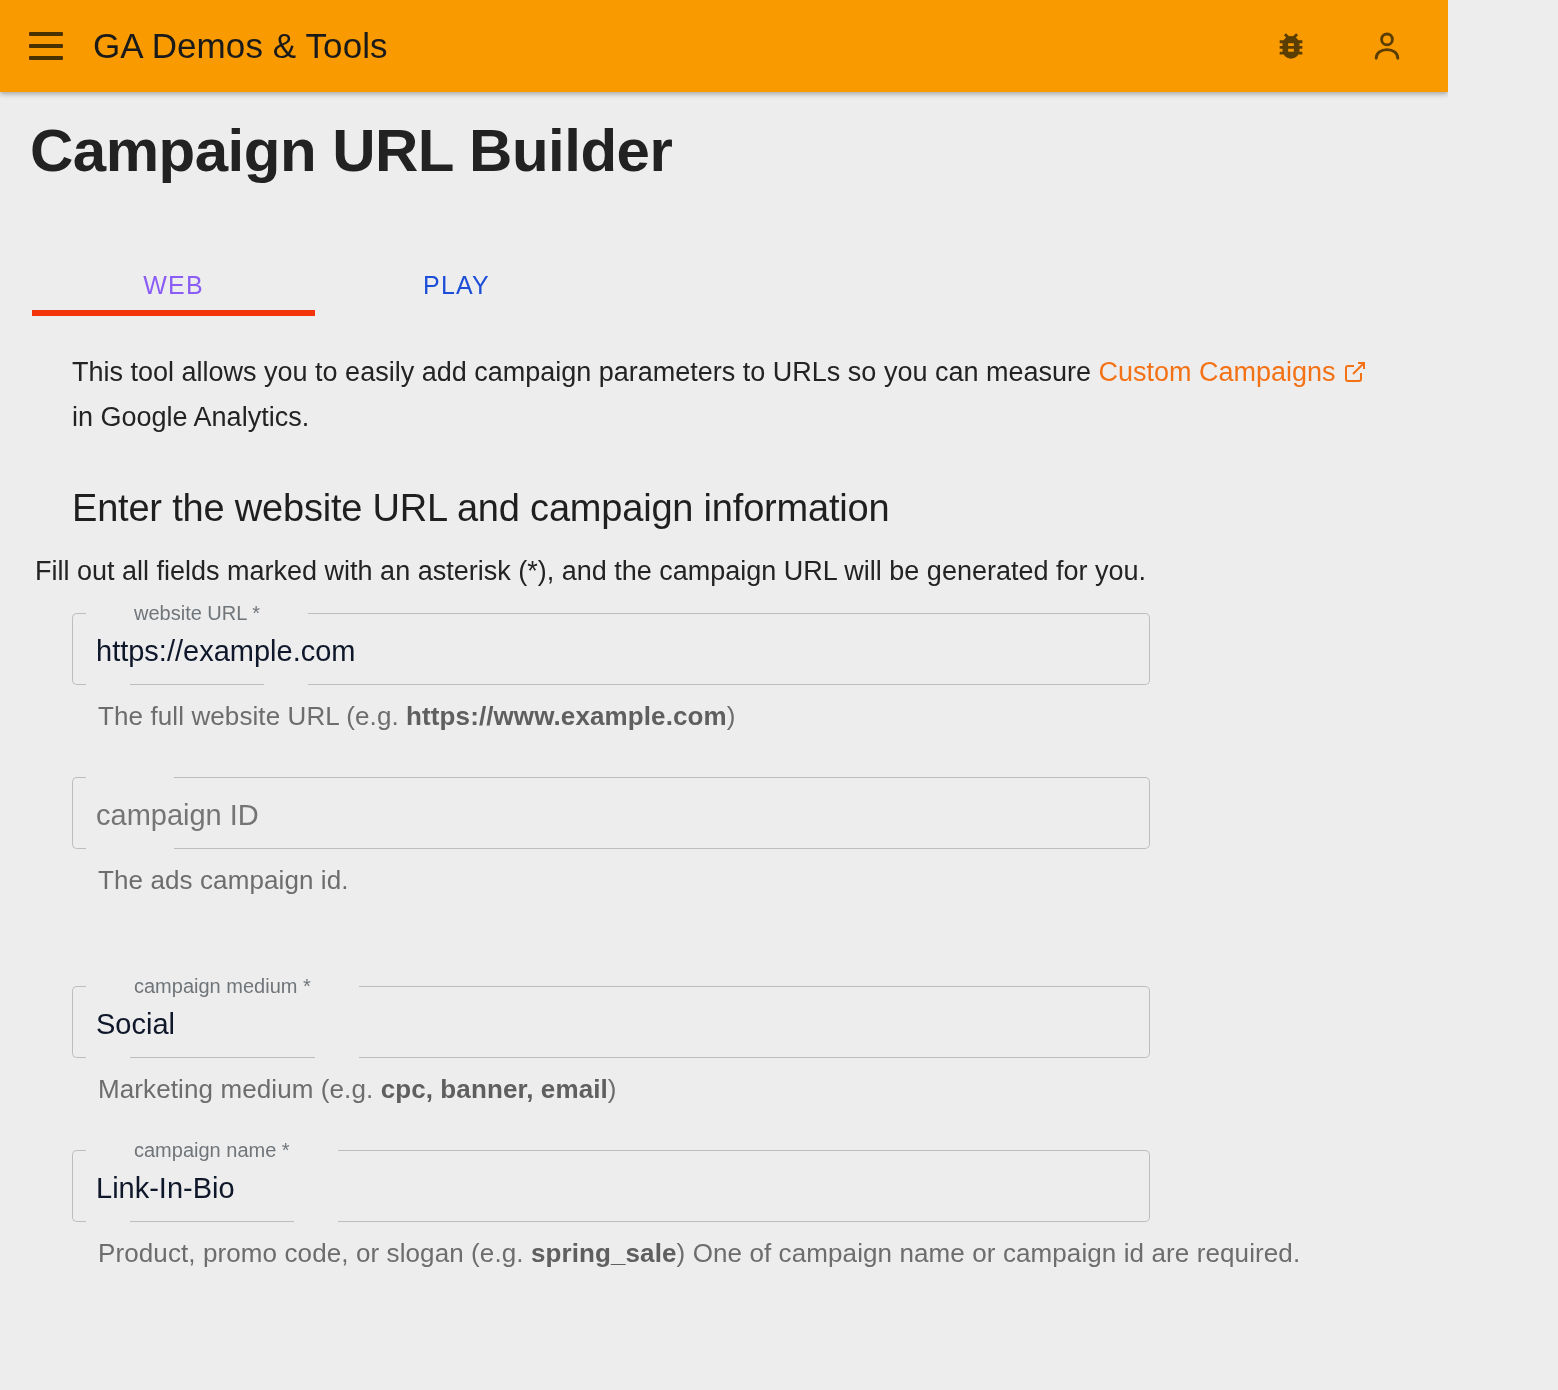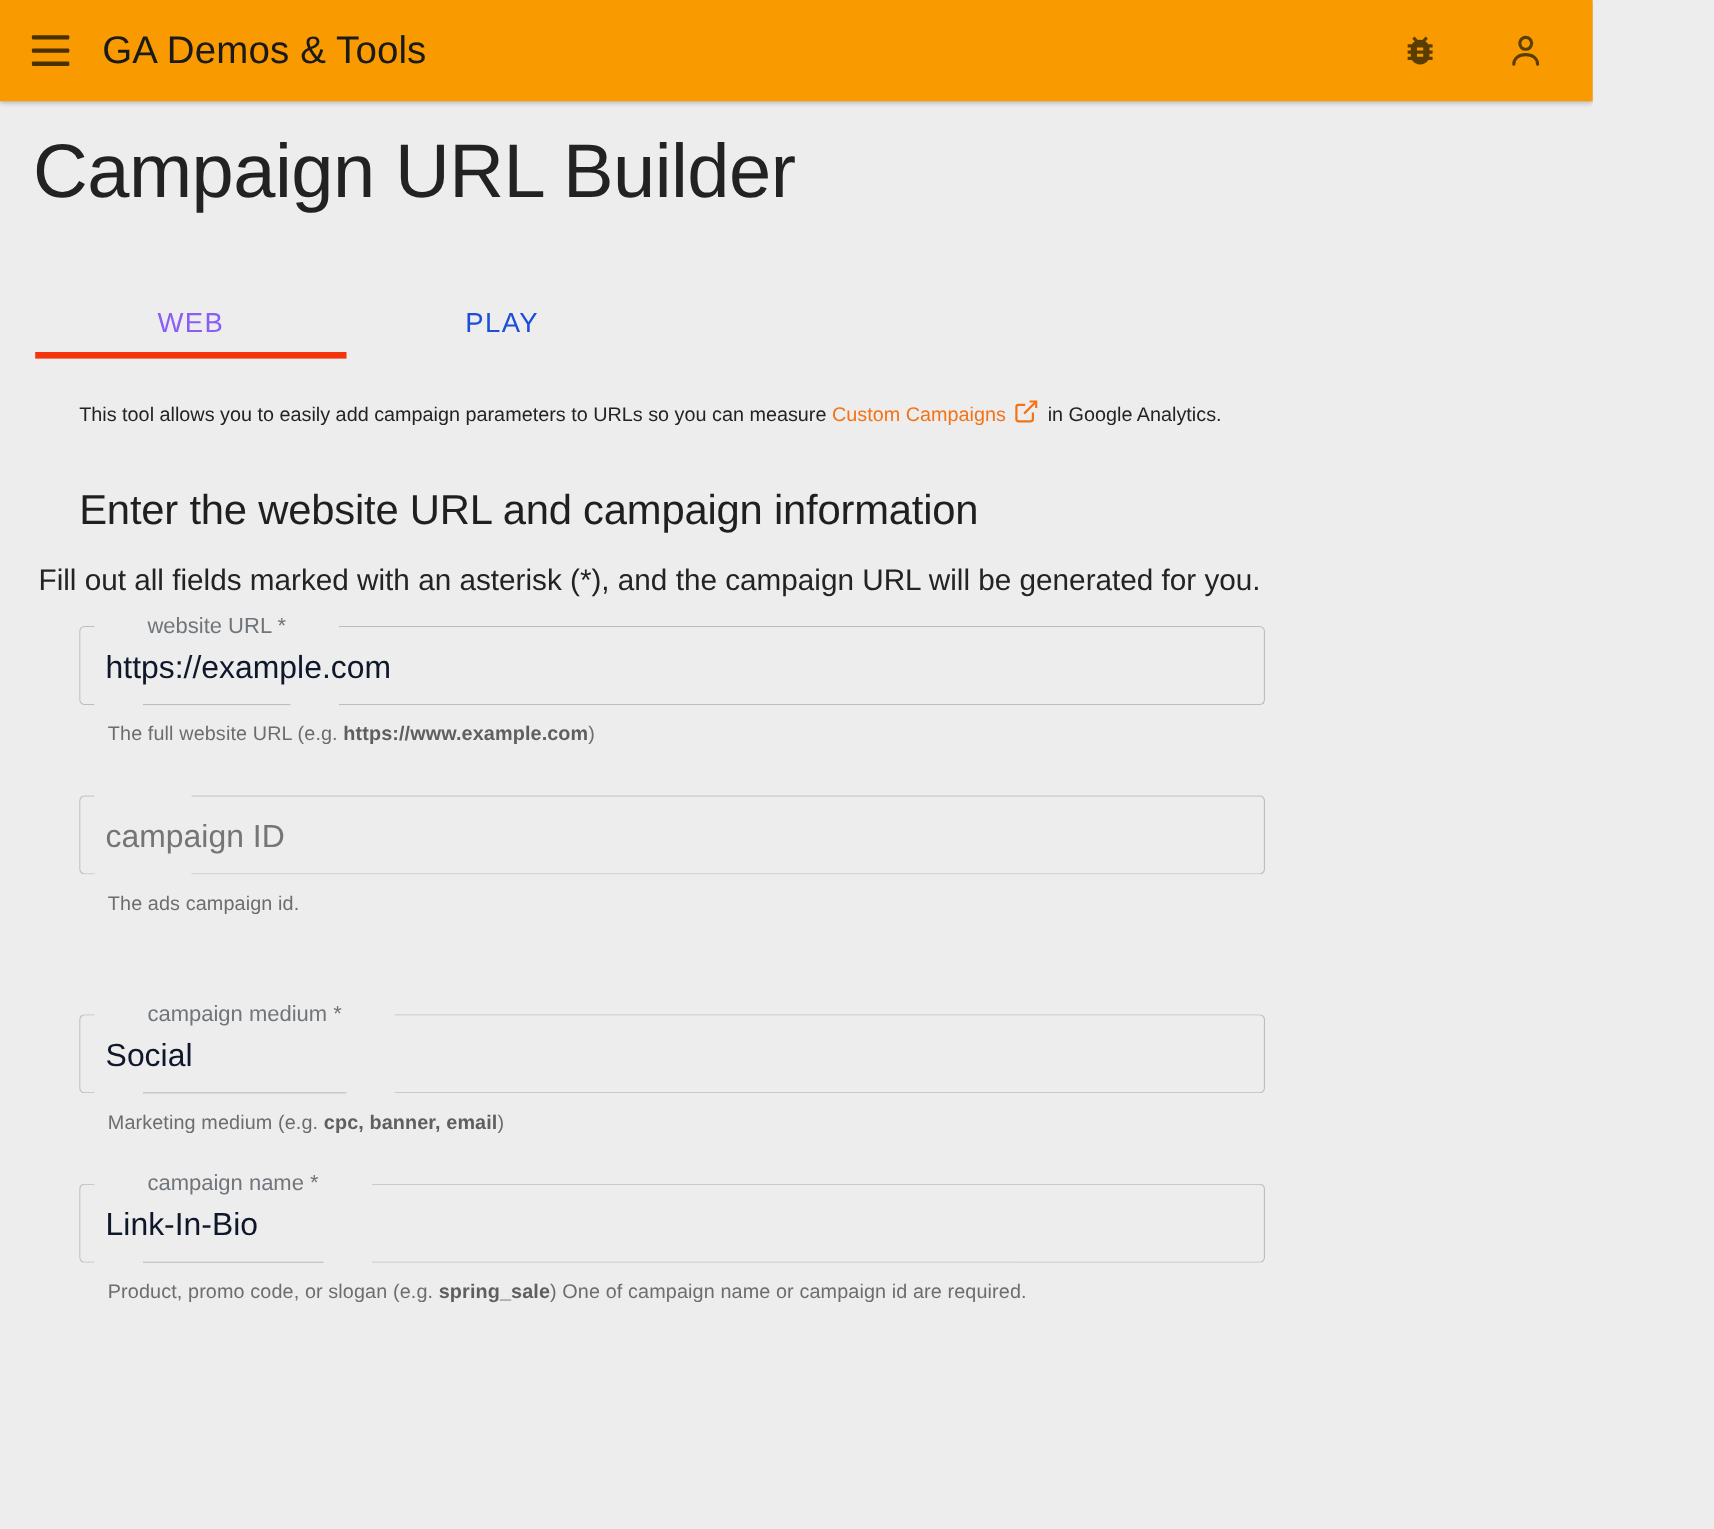--- a/index.html
+++ b/index.html
@@ -69,22 +69,22 @@
     cursor: pointer;
     color: #5a3d00;
   }
 
   
   .content {
     padding: 0 0 0 0;
   }
 
   .page-title {
-    font-size: 69px;
-    font-weight: 400;
+    font-size: 60px;
+    font-weight: 700;
     color: #222222;
     margin: 0;
     padding: 26px 0 0 30px;
     letter-spacing: -0.5px;
     line-height: 1.1;
   }
 
   
   .tabs {
     margin-top: 54px;
@@ -114,21 +114,21 @@
     position: absolute;
     left: 0; right: 0; bottom: 0;
     height: 6px;
     background: #f4340a;
   }
 
   
   .intro {
     margin: 36px 0 0 0;
     padding: 0 52px 0 72px;
-    font-size: 18px;
+    font-size: 27px;
     line-height: 1.55;
     color: #232323;
     max-width: 1500px;
   }
   .link {
     color: #f47216;
     text-decoration: none;
     cursor: pointer;
     white-space: nowrap;
   }
@@ -212,21 +212,21 @@
     font-family: "Liberation Sans", sans-serif;
     font-size: 29px;
     color: #0f172a;
     padding: 6px 16px 0 24px;
   }
   .tf input::placeholder {
     color: #757575;
     opacity: 1;
   }
   .hint {
-    font-size: 18px;
+    font-size: 26px;
     color: #6d6d6d;
     padding: 16px 0 0 26px;
     letter-spacing: 0.1px;
   }
   .hint b { font-weight: 700; color: #5f5f5f; }
 
   .gap-a { height: 45px; }
 </style>
 </head>
 <body>

